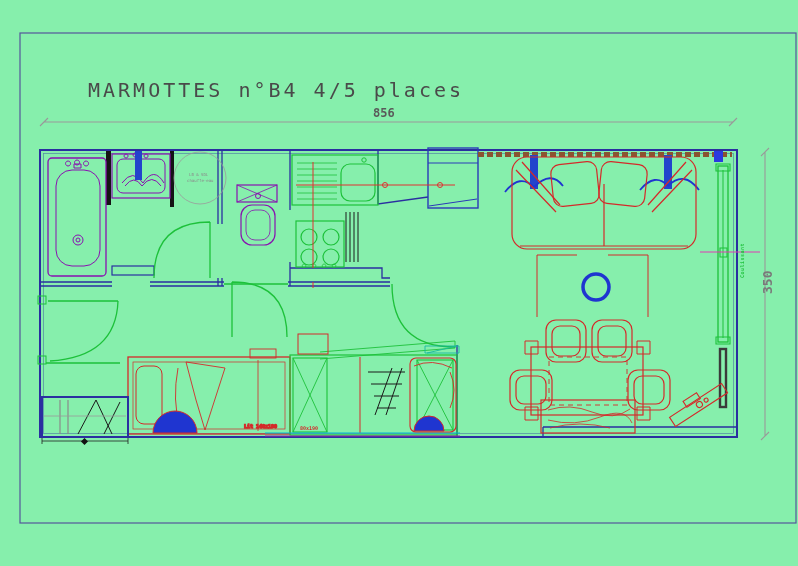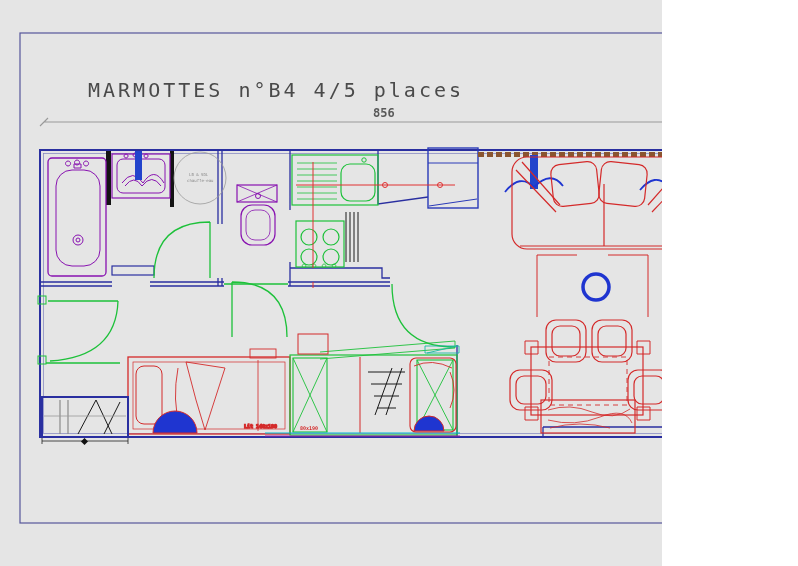--- a/index.html
+++ b/index.html
@@ -1,16 +1,16 @@
 <!DOCTYPE html>
 <html><head>
 <meta charset="utf-8">
 <style>
   html,body{margin:0;padding:0;background:#fff;}
-  #stage{position:relative;width:662px;height:566px;background:#e5e5e5;overflow:hidden;
+  #stage{position:relative;width:798px;height:566px;background:#86efac;overflow:hidden;
          font-family:"DejaVu Sans Mono", monospace;}
   svg{position:absolute;left:0;top:0;}
   text{font-family:"DejaVu Sans Mono", monospace;}
   .title-text{font-size:20px;letter-spacing:3px;fill:#4a4a4a;}
   .dim-text{font-size:12px;font-weight:600;fill:#5a5a5a;}
   .dim-text-v{font-size:13px;font-weight:600;fill:#7a7a7a;}
   .tiny-gray{font-size:4px;fill:#8a8a8a;}
   .tiny-red{font-size:5px;fill:#d42a2a;font-weight:600;}
   .tiny-green{font-size:5px;fill:#1dc13a;font-weight:700;letter-spacing:.5px;}
 </style>

